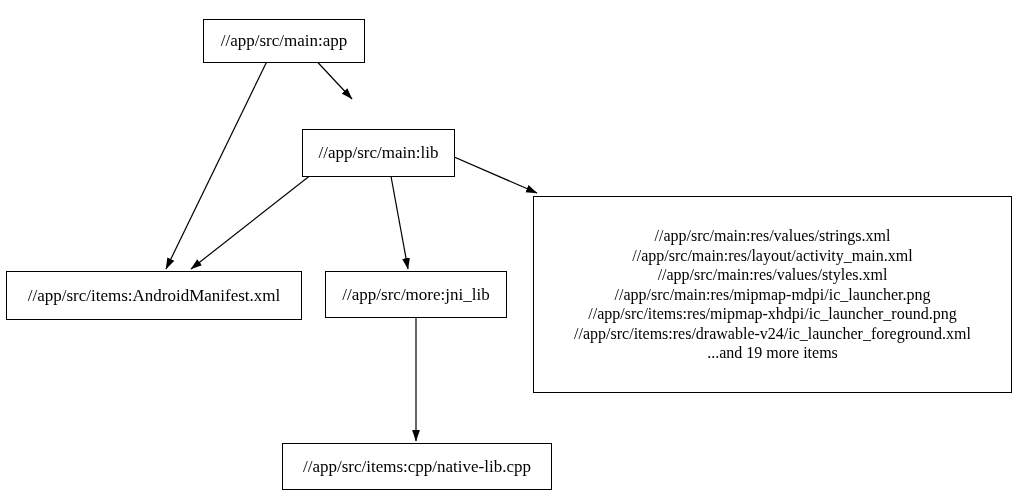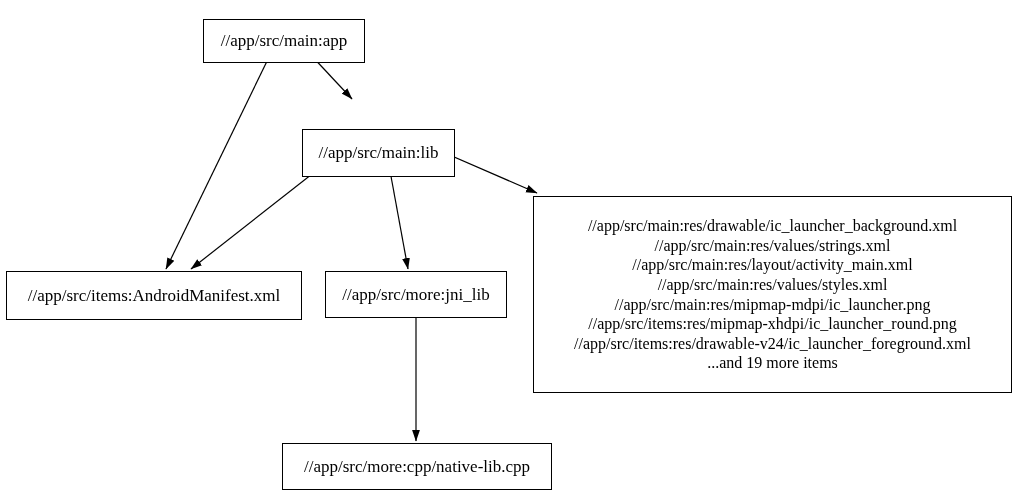--- a/index.html
+++ b/index.html
@@ -80,27 +80,26 @@
 
   <div class="node node-manifest">
     <span>//app/src/items:AndroidManifest.xml</span>
   </div>
 
   <div class="node node-jni">
     <span>//app/src/more:jni_lib</span>
   </div>
 
   <div class="node node-multiline node-res">
-    <div class="res-line">//app/src/main:res/drawable/ic_launcher_background.xml</div>
     <div class="res-line">//app/src/main:res/values/strings.xml</div>
     <div class="res-line">//app/src/main:res/layout/activity_main.xml</div>
     <div class="res-line">//app/src/main:res/values/styles.xml</div>
     <div class="res-line">//app/src/main:res/mipmap-mdpi/ic_launcher.png</div>
     <div class="res-line">//app/src/items:res/mipmap-xhdpi/ic_launcher_round.png</div>
     <div class="res-line">//app/src/items:res/drawable-v24/ic_launcher_foreground.xml</div>
     <div class="res-line">...and 19 more items</div>
   </div>
 
   <div class="node node-native">
-    <span>//app/src/more:cpp/native-lib.cpp</span>
+    <span>//app/src/items:cpp/native-lib.cpp</span>
   </div>
 
 </div>
 
 </body></html>

